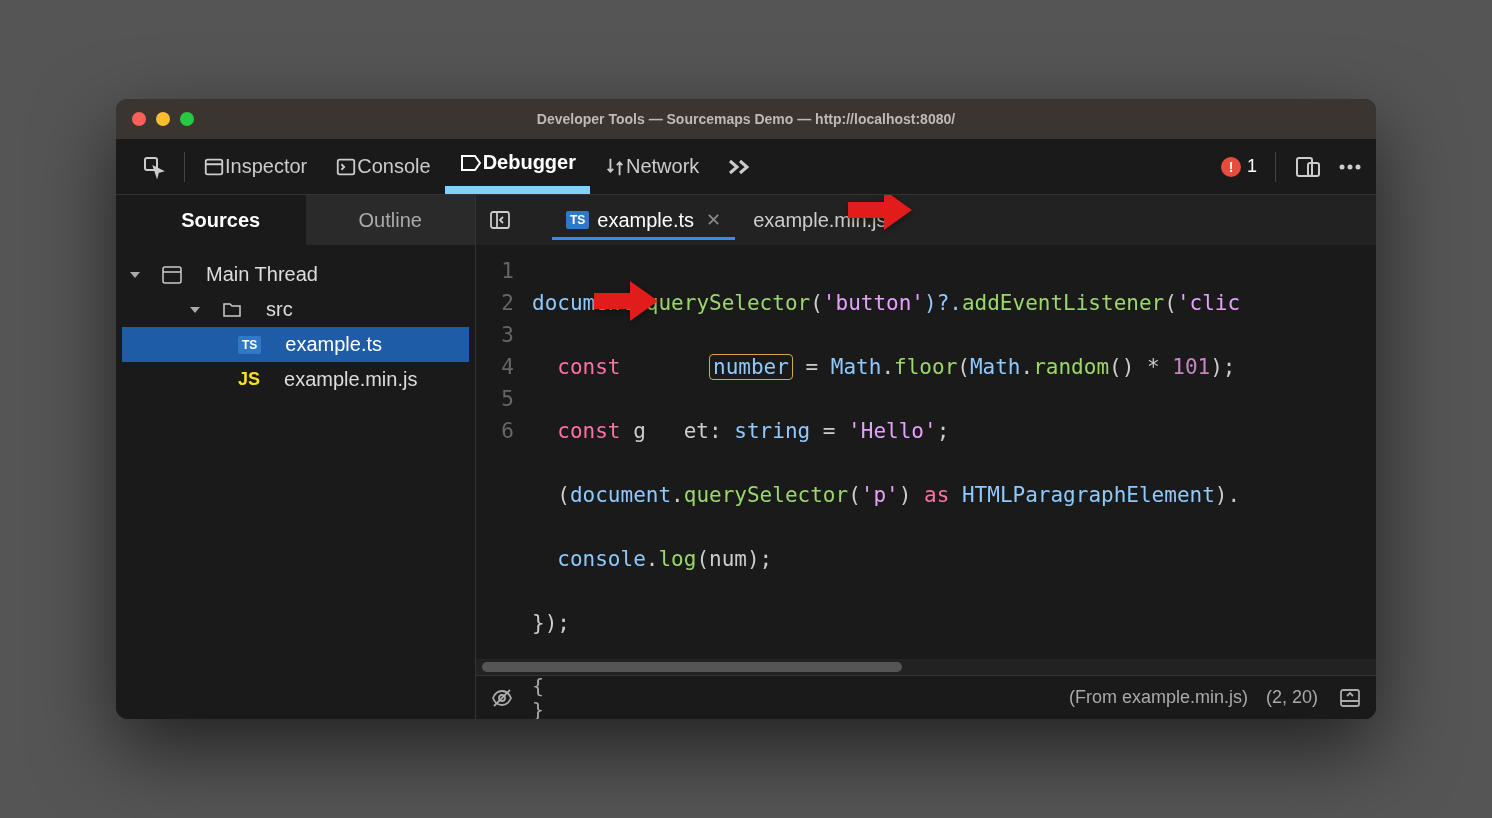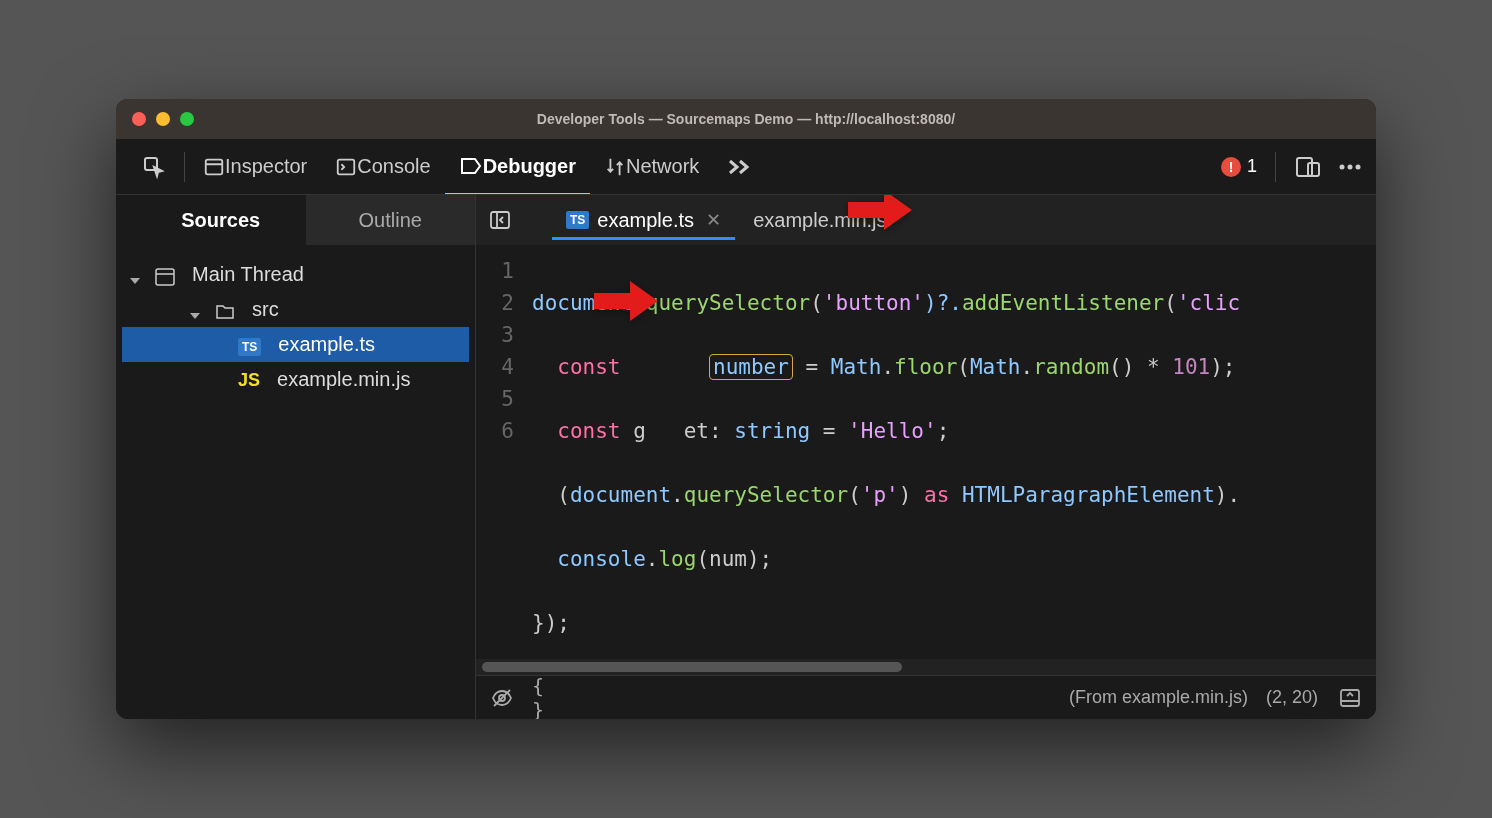--- a/index.html
+++ b/index.html
@@ -64,21 +64,21 @@
 }
 .toolbar-sep {
   width: 1px;
   height: 30px;
   background: #444;
   margin: 0 4px;
 }
 .toolbar-item.active {
   color: #fff;
   font-weight: 600;
-  border-bottom: 1px solid #7dd3fc;
+  border-bottom: 8px solid #7dd3fc;
   justify-content: center;
 }
 .toolbar-right {
   margin-left: auto;
   display: flex;
   align-items: center;
   gap: 14px;
 }
 .error-badge {
   display: flex;
@@ -130,22 +130,22 @@
   color: #fff;
   font-weight: 600;
 }
 .tree {
   padding: 12px 6px;
   color: #ddd;
   font-size: 20px;
 }
 .tree-row {
   display: flex;
-  align-items: flex-end;
-  gap: 17px;
+  align-items: center;
+  gap: 24px;
   padding: 6px 10px;
   cursor: pointer;
 }
 .tree-row.selected {
   background: #1e5ca8;
   color: #fff;
 }
 .chevron {
   display: inline-block;
   width: 0; height: 0;

